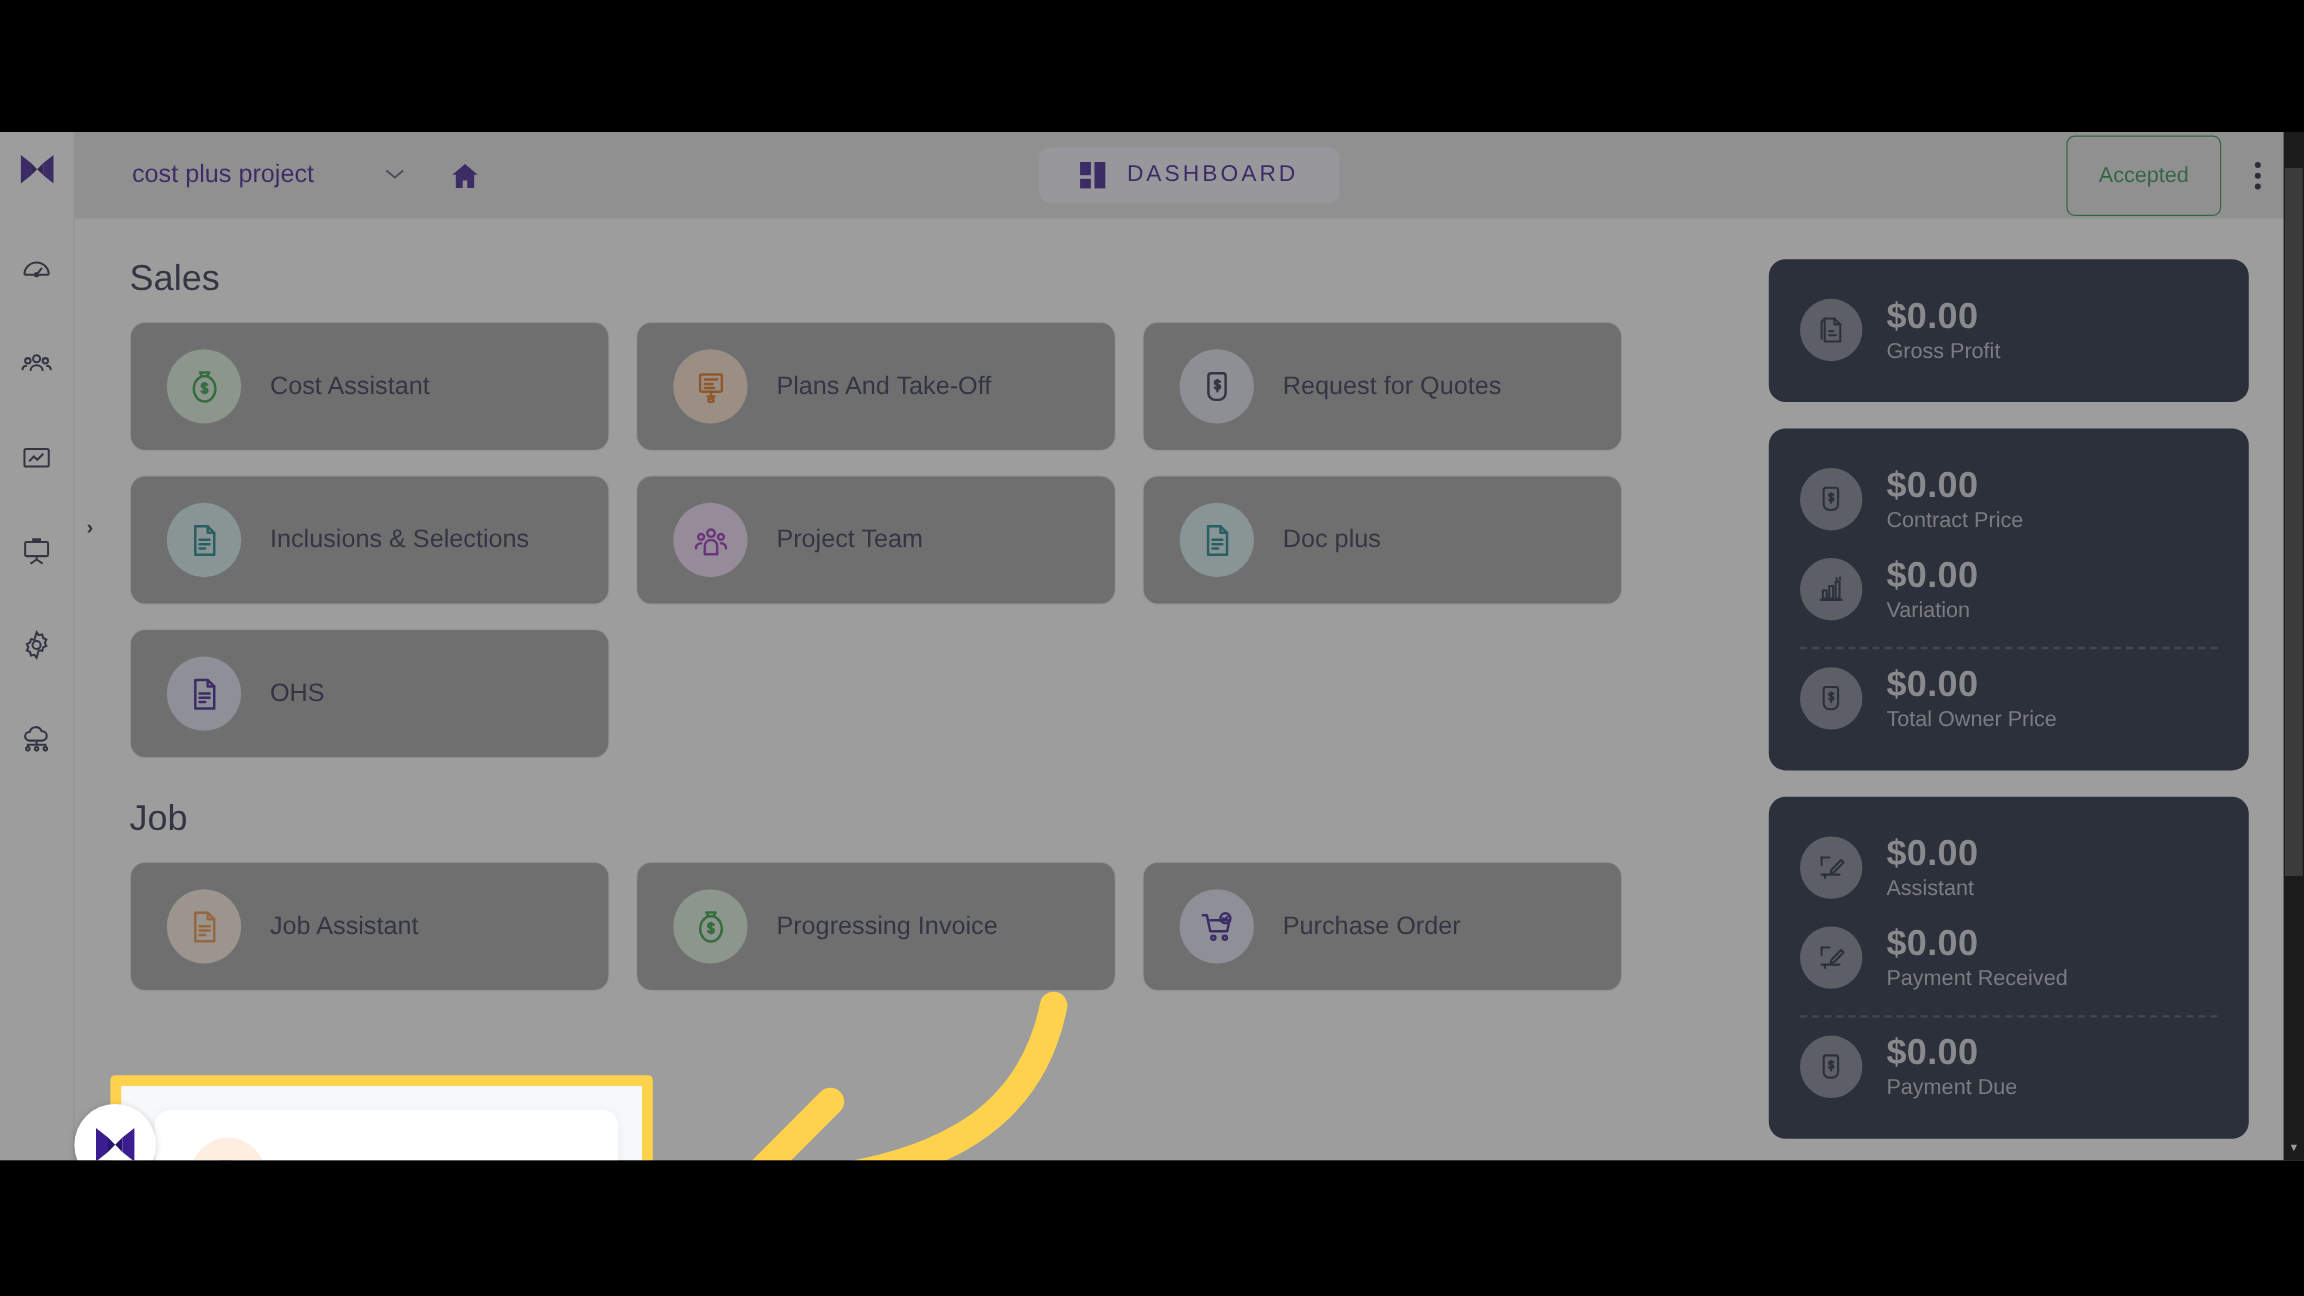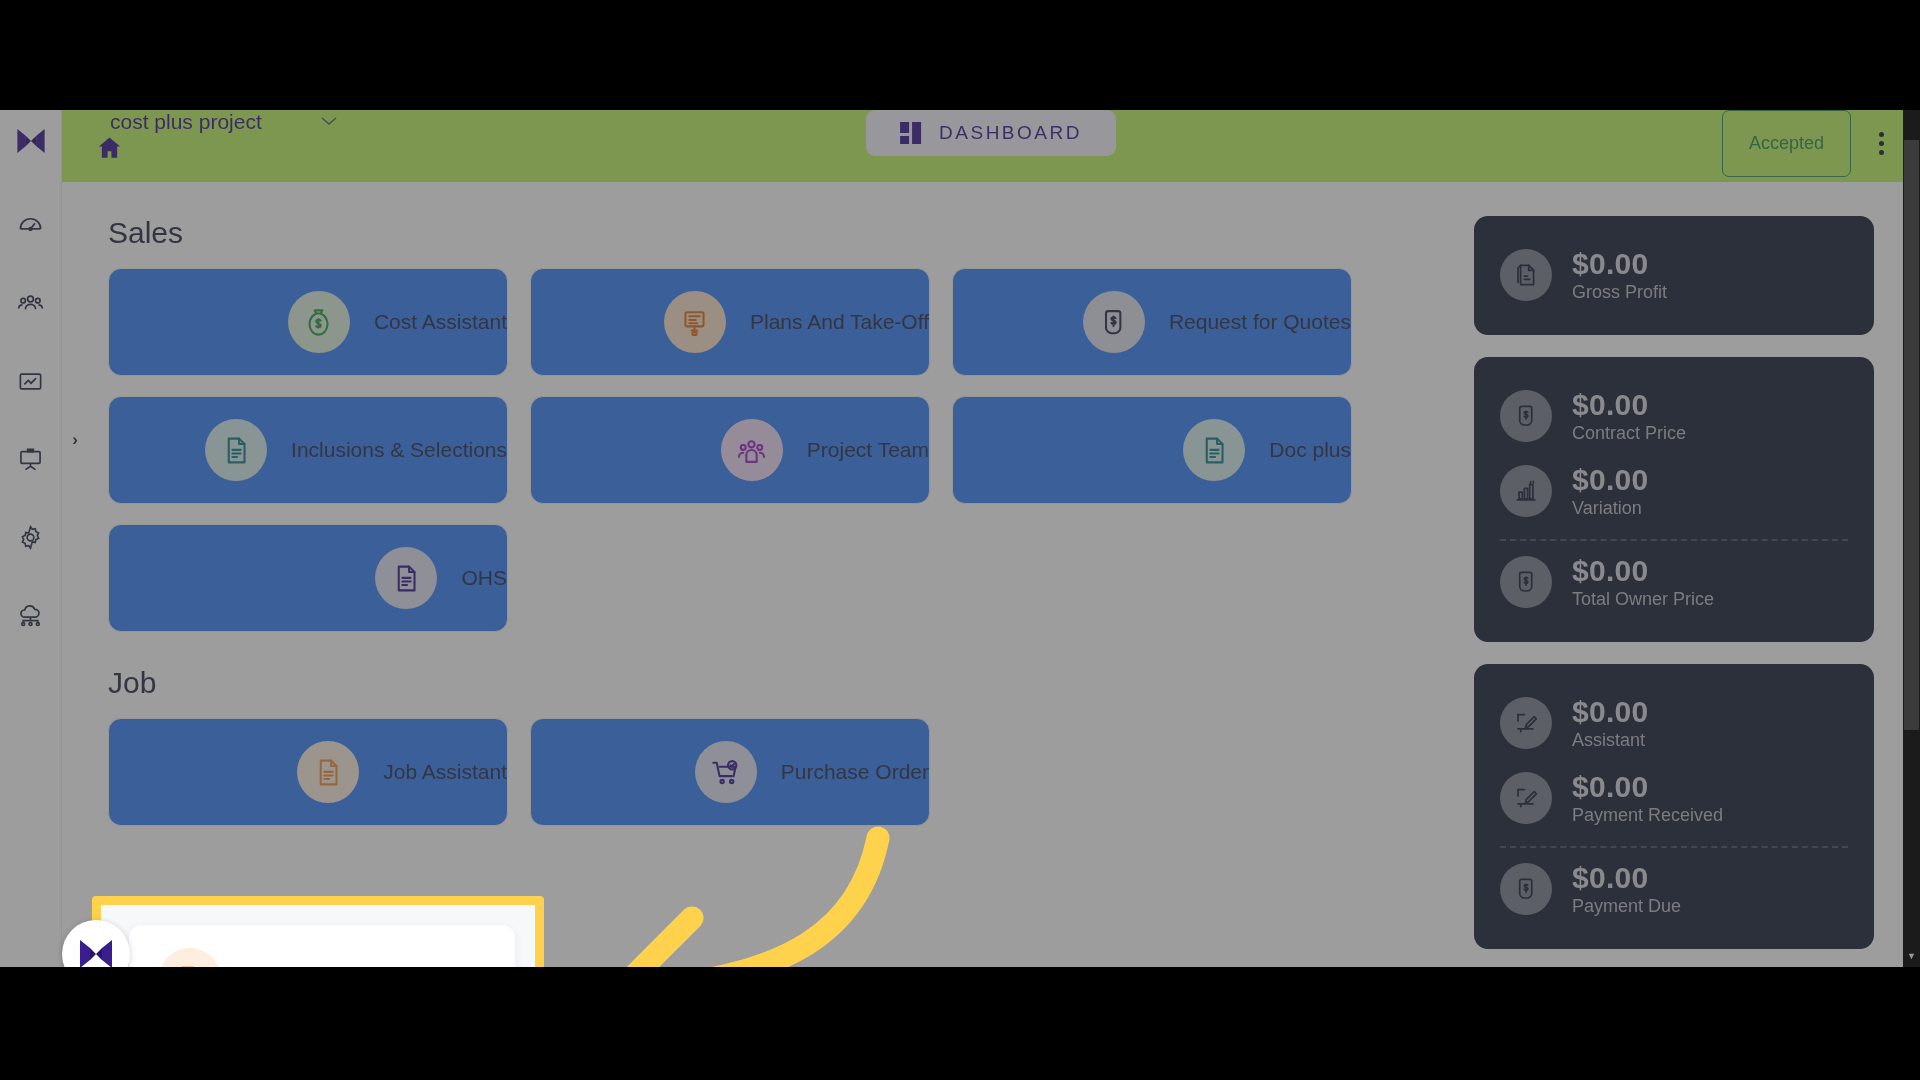--- a/index.html
+++ b/index.html
@@ -44,23 +44,22 @@
   #collapse {
     position: absolute; left: 62px; top: 310px; width: 26px; height: 40px;
     display: flex; align-items: center; justify-content: center;
     z-index: 11; color: #2b2f45; font-size: 17px; font-weight: 700;
     cursor: pointer;
   }
 
   
   #header {
     position: absolute; left: 62px; top: 0; right: 0; height: 72px;
-    background: #bef264; display: flex; 
+    background: #e5e5e5; display: flex; align-items: center;
     z-index: 12;
-    flex-direction: column;
   }
   #project-pill {
     display: flex; align-items: center; gap: 56px;
     margin-left: 48px; cursor: pointer;
   }
   #project-name { font-size: 21px; color: #3a1d8f; }
   #chev-down { color: #5a5f72; font-size: 18px; }
   #home-ico { margin-left: 34px; display: flex; align-items: center; cursor: pointer; }
   #home-ico svg { width: 27px; height: 27px; }
 
@@ -89,23 +88,23 @@
   #content {
     position: absolute; left: 62px; top: 72px; right: 0; bottom: 0;
     background: #fff; padding: 34px 0 0 46px; overflow: hidden;
   }
   .sec-title { font-size: 30px; color: #2b3048; font-weight: 400; margin-bottom: 18px; }
   .card-grid {
     display: grid; grid-template-columns: repeat(3, 400px);
     gap: 20px 22px; width: 1286px;
   }
   .mcard {
-    background: #3b82f6; border: 1px solid #eef0f5; border-radius: 13px;
+    background: #a3a3a3; border: 1px solid #eef0f5; border-radius: 13px;
     height: 108px; display: flex; align-items: center; gap: 24px;
-    padding-left: 30px; cursor: pointer; justify-content: flex-end;
+    padding-left: 30px; cursor: pointer;
   }
   .mcard .bub {
     width: 62px; height: 62px; border-radius: 50%; flex: 0 0 62px;
     display: flex; align-items: center; justify-content: center;
   }
   .mcard .bub svg { width: 31px; height: 31px; }
   .mcard .lbl { font-size: 21px; color: #2b3048; line-height: 1.28; }
 
   #job-section { margin-top: 34px; }
 
@@ -353,20 +352,30 @@
         <div class="card-grid" id="grid-job">
             <div class="mcard">
               <span class="bub" style="background:#fdeee0">
                 <svg viewBox="0 0 24 24" fill="none" stroke="#ef9244" stroke-width="1.6" stroke-linecap="round" stroke-linejoin="round">
                   <path d="M6 2.8h8l4.2 4.2v14.2H6z"></path>
                   <path d="M14 2.8V7h4.2"></path>
                   <path d="M8.8 11.5h6.4M8.8 14.3h6.4M8.8 17.1h3.6"></path>
                 </svg>
               </span>
               <span class="lbl">Job Assistant</span>
+            </div>
+            <div class="mcard">
+              <span class="bub" style="background:#dcf0dd">
+                <svg viewBox="0 0 24 24" fill="none" stroke="#2f9e44" stroke-width="1.6" stroke-linecap="round" stroke-linejoin="round">
+                  <path d="M9 2.6h6l-1.3 2.4h-3.4z"></path>
+                  <path d="M10.3 5c-3 1.5-5.3 4.6-5.3 8.2 0 4.6 3.2 8.2 7 8.2s7-3.6 7-8.2c0-3.6-2.3-6.7-5.3-8.2"></path>
+                  <path d="M12 9.4v6.6M13.7 10.6c-.4-.5-1-.8-1.7-.8-1 0-1.8.6-1.8 1.5 0 1.9 3.6 1 3.6 2.9 0 .9-.8 1.5-1.8 1.5-.8 0-1.4-.3-1.8-.9"></path>
+                </svg>
+              </span>
+              <span class="lbl">Progressing Invoice</span>
             </div>
             <div class="mcard">
               <span class="bub" style="background:#e3e2f4">
                 <svg viewBox="0 0 24 24" fill="none" stroke="#3a1d8f" stroke-width="1.6" stroke-linecap="round" stroke-linejoin="round">
                   <path d="M2.6 4.4h2.6l2.2 10.4h9.6"></path>
                   <path d="M7.4 7.6h12.4l-1.5 7.2"></path>
                   <circle cx="9.4" cy="19" r="1.3"></circle>
                   <circle cx="16.8" cy="19" r="1.3"></circle>
                   <circle cx="17.2" cy="6.4" r="3.2"></circle>
                   <path d="M15.9 6.4l.9.9 1.8-1.9"></path>

